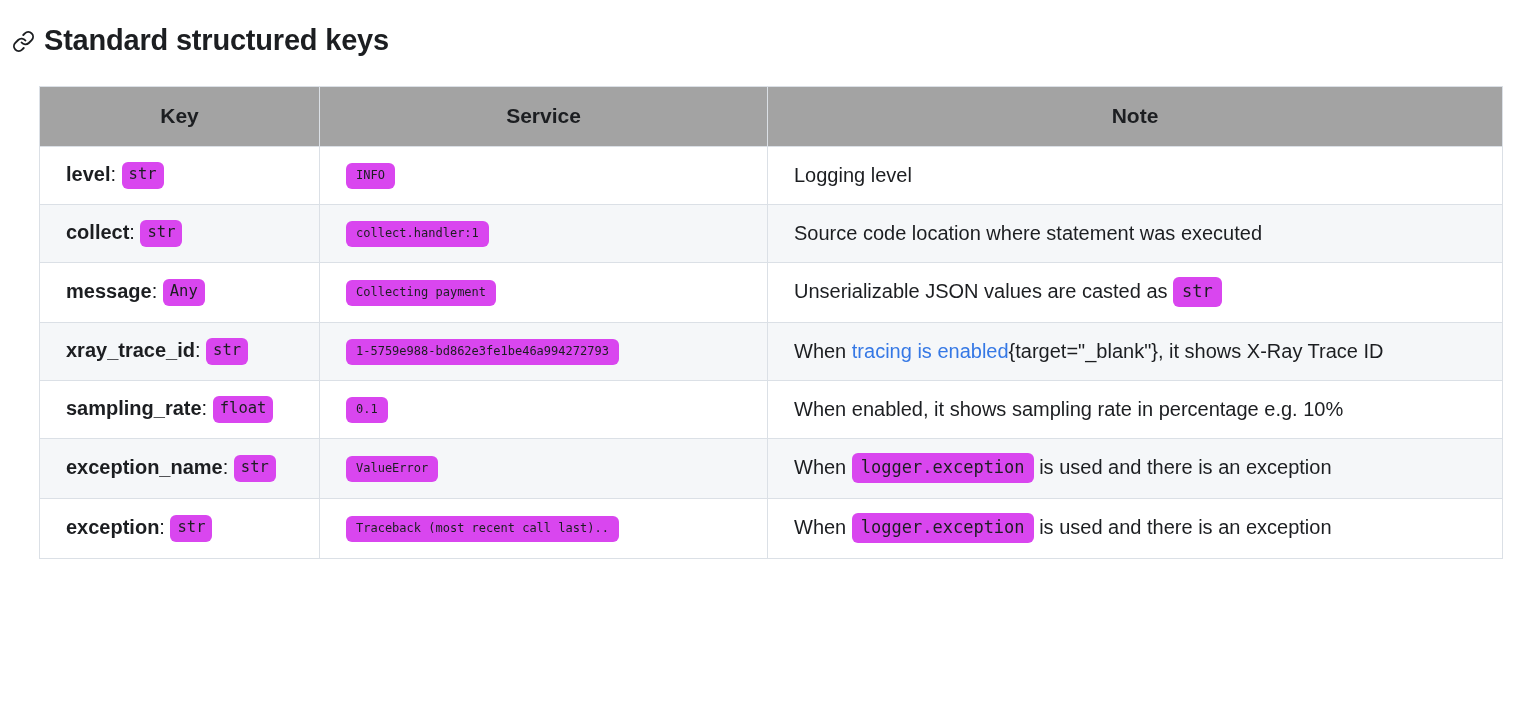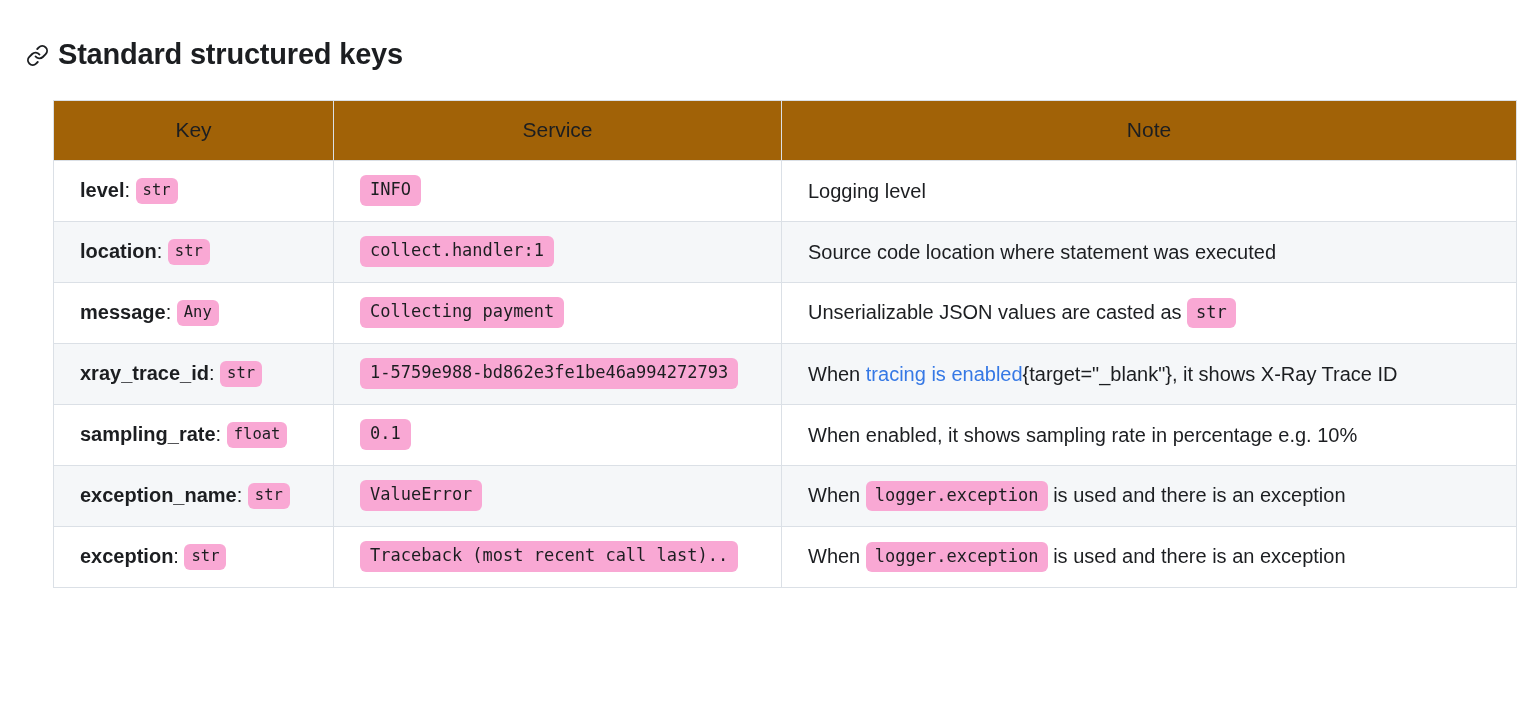--- a/index.html
+++ b/index.html
@@ -15,21 +15,21 @@
     font-family: "Liberation Sans", sans-serif;
     color: #1c1e21;
     -webkit-font-smoothing: antialiased;
   }
 
   .page {
     position: relative;
     width: 1521px;
     height: 722px;
     box-sizing: border-box;
-    padding: 16px;
+    padding: 2px;
   }
 
   
   .section-heading {
     display: flex;
     align-items: center;
     gap: 9px;
     margin: 0;
     padding: 18px 0 0 10px;
     font-size: 29px;
@@ -77,25 +77,25 @@
 
   table.keys-table th,
   table.keys-table td {
     border: 1px solid #dbe0e6;
     vertical-align: middle;
     box-sizing: border-box;
   }
   table.keys-table th {
     text-align: center;
     font-size: 21px;
-    font-weight: 400;
+    font-weight: 700;
     line-height: 28px;
     padding: 15px 10px 16px;
     color: #1c1e21;
-    background: #a16207;
+    background: #a3a3a3;
   }
   table.keys-table td {
     font-size: 20px;
     line-height: 26px;
     padding: 14px 14px 15px 26px;
     color: #1c1e21;
     white-space: nowrap;
     overflow: hidden;
   }
   table.keys-table tbody tr:nth-child(even) td {
@@ -111,35 +111,35 @@
   }
   td.key-cell .key-colon {
     font-weight: 400;
   }
 
   
   code.chip {
     font-family: "DejaVu Sans Mono", "Liberation Mono", monospace;
     font-size: 15.5px;
     line-height: 1;
-    background: #f9a8d4;
+    background: #d946ef;
     color: #1c1e21;
     border-radius: 6px;
     padding: 5px 7px 6px;
     white-space: pre;
     display: inline-block;
     vertical-align: 2px;
   }
   code.chip.lg {
     font-size: 17px;
     padding: 6px 9px 7px;
     vertical-align: 1px;
   }
   .example-cell code.chip {
-    font-size: 17px;
+    font-size: 12px;
     padding: 6px 10px 8px;
   }
 
   .note-link {
     color: #3578e5;
     text-decoration: none;
   }
 </style>
 </head>
 <body>
@@ -173,21 +173,21 @@
       </thead>
       <tbody>
 
         <tr>
           <td class="key-cell"><span class="key-name">level</span><span class="key-colon">:</span> <code class="chip">str</code></td>
           <td class="example-cell"><code class="chip">INFO</code></td>
           <td class="note-cell"><span>Logging level</span></td>
         </tr>
 
         <tr>
-          <td class="key-cell"><span class="key-name">location</span><span class="key-colon">:</span> <code class="chip">str</code></td>
+          <td class="key-cell"><span class="key-name">collect</span><span class="key-colon">:</span> <code class="chip">str</code></td>
           <td class="example-cell"><code class="chip">collect.handler:1</code></td>
           <td class="note-cell"><span>Source code location where statement was executed</span></td>
         </tr>
 
         <tr>
           <td class="key-cell"><span class="key-name">message</span><span class="key-colon">:</span> <code class="chip">Any</code></td>
           <td class="example-cell"><code class="chip">Collecting payment</code></td>
           <td class="note-cell"><span>Unserializable JSON values are casted as</span> <code class="chip lg">str</code></td>
         </tr>
 

